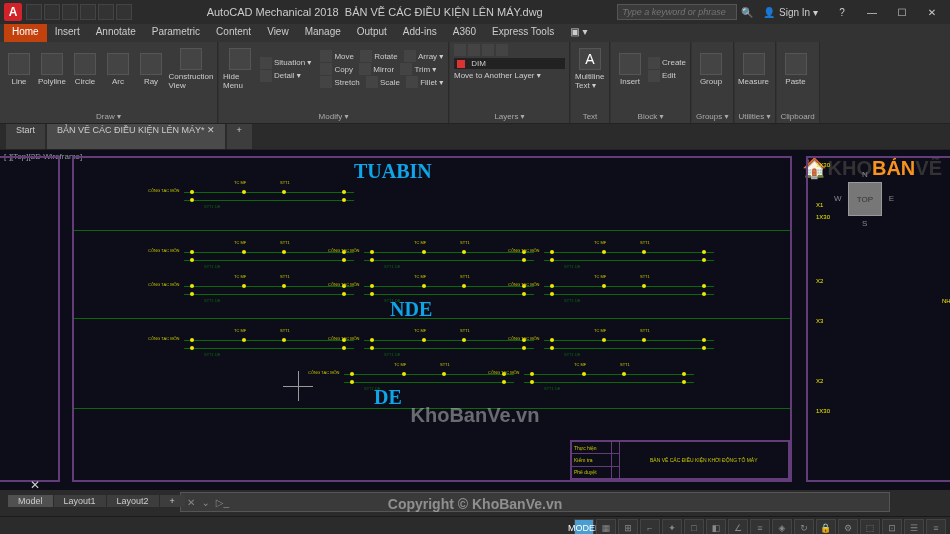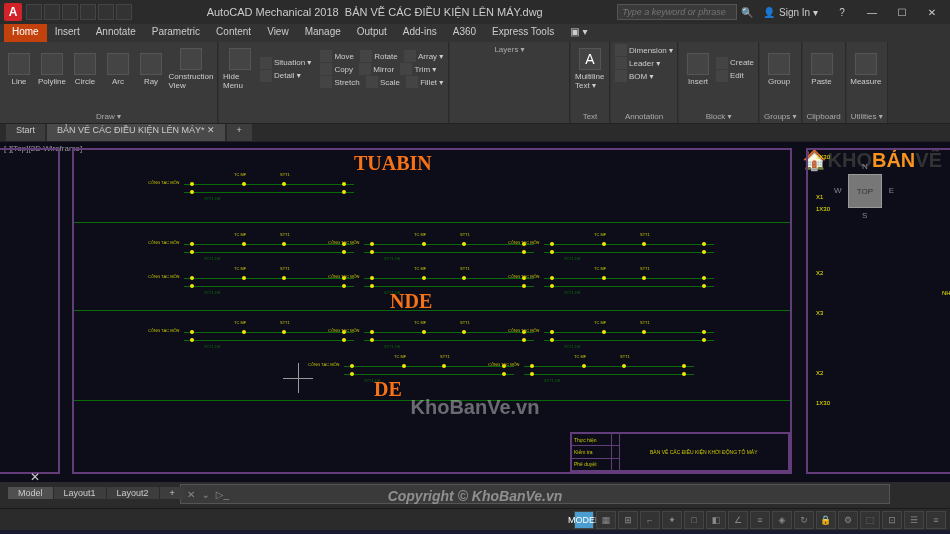--- a/index.html
+++ b/index.html
@@ -23,46 +23,46 @@
 .ribbon { height:82px; background:#333; border-bottom:1px solid #222; display:flex; gap:1px; overflow:hidden; }
 .panel { background:#3a3a3a; padding:2px 4px; display:flex; flex-direction:column; justify-content:space-between; border-right:1px solid #2a2a2a; }
 .panel-row { display:flex; gap:3px; align-items:center; }
 .big-btn { width:30px; height:50px; display:flex; flex-direction:column; align-items:center; justify-content:center; font-size:8px; color:#ccc; gap:2px;}
 .big-btn .ico { width:22px; height:22px; background:#444; border:1px solid #555; }
 .small-row { font-size:8px; color:#ccc; white-space:nowrap; display:flex; align-items:center; gap:2px; }
 .small-row .ico { width:12px; height:12px; background:#444; }
 .panel-title { font-size:8px; text-align:center; color:#aaa; padding-top:1px; }
 
 
-.doc-tabs { height:18px; background:#2b2b2b; display:flex; gap:2px; padding:0 6px; border-bottom:1px solid #222;}
+.doc-tabs { height:26px; background:#2b2b2b; display:flex; gap:2px; padding:0 6px; border-bottom:1px solid #222;}
 .doc-tabs .dtab { background:#3d3d3d; padding:1px 10px; font-size:9px; color:#ccc; }
 .doc-tabs .dtab.active { background:#4a4a4a; }
 
 
 .draw-wrap { position:relative; height:340px; background:#0d0d1a; overflow:hidden; }
 .viewport-label { position:absolute; top:2px; left:4px; font-size:8px; color:#999; }
 .canvas { position:absolute; inset:0; }
 .frame { position:absolute; border:2px solid #623d7a; }
 .frame.main { left:72px; top:6px; width:720px; height:326px; }
 .frame.left { left:-50px; top:6px; width:110px; height:326px; }
 .frame.right { left:806px; top:6px; width:160px; height:326px; }
-.section-label { position:absolute; color:#f97316; font-family:serif; font-weight:bold; }
+.section-label { position:absolute; color:#0ea5e9; font-family:serif; font-weight:bold; }
 .hline { position:absolute; height:1px; background:#0a6a0a; }
 .circuit { position:absolute; }
 .circuit .wire { position:absolute; height:1px; background:#0a6a0a; }
 .circuit .node { position:absolute; width:4px; height:4px; background:#ede900; border-radius:50%; transform:translate(-50%,-50%); }
 .circuit .txt { position:absolute; font-size:4px; color:#0a6a0a; white-space:nowrap; }
 .circuit .ytxt { position:absolute; font-size:4px; color:#c8c800; white-space:nowrap; }
 .viewcube { position:absolute; right:60px; top:24px; width:50px; height:50px; }
 .viewcube .cube { width:34px; height:34px; background:#777; border:1px solid #999; color:#333; font-size:8px; display:flex; align-items:center; justify-content:center; margin:8px auto; }
 .viewcube .compass { position:absolute; inset:0; color:#888; font-size:8px; }
 .title-block { position:absolute; right:0; bottom:0; border:1px solid #623d7a; width:220px; height:40px; }
 .title-block td { border:1px solid #623d7a; font-size:5px; color:#c8c800; padding:0 2px; }
 .watermark { position:absolute; left:50%; top:78%; transform:translate(-50%,-50%); font-size:20px; color:rgba(200,200,200,.5); font-weight:bold; }
-.copyright { position:absolute; left:50%; bottom:4px; transform:translateX(-50%); font-size:14px; color:rgba(200,200,200,.6); font-weight:bold;font-style:italic;}
+.copyright { position:absolute; left:50%; bottom:4px; transform:translateX(-50%); font-size:14px; color:rgba(200,200,200,.6); font-weight:bold;}
 .logo-wm { position:absolute; right:8px; top:6px; font-size:20px; font-weight:bold; color:#333; }
 .logo-wm .o { color:#f7931e; }
 .cross { position:absolute; left:298px; top:236px; }
 .cross:before,.cross:after { content:""; position:absolute; background:#999; }
 .cross:before { width:30px; height:1px; left:-15px; top:0; }
 .cross:after { width:1px; height:30px; left:0; top:-15px; }
 .x-close { position:absolute; left:30px; bottom:-2px; color:#ccc; font-size:12px;}
 .right-el { position:absolute; color:#ede900; font-size:6px; }
 .layout-tabs { display:flex; gap:1px; padding-left:4px; }
 .layout-tabs .lt { background:#3d3d3d; padding:1px 10px; font-size:9px; color:#ccc; }
@@ -169,53 +169,49 @@
             <span class="ico"></span>
             <span>Detail ▾</span>
           </div>
       </div>
       <div style="display:flex;flex-direction:column;gap:1px;margin-left:6px">
         <div class="small-row"><span class="ico"></span><span>Move</span>&nbsp;<span class="ico"></span><span>Rotate</span>&nbsp;<span class="ico"></span><span>Array ▾</span></div>
         <div class="small-row"><span class="ico"></span><span>Copy</span>&nbsp;<span class="ico"></span><span>Mirror</span>&nbsp;<span class="ico"></span><span>Trim ▾</span></div>
         <div class="small-row"><span class="ico"></span><span>Stretch</span>&nbsp;<span class="ico"></span><span>Scale</span>&nbsp;<span class="ico"></span><span>Fillet ▾</span></div>
       </div>
     </div>
+    <div class="panel-title">Modify ▾</div>
   </div>
 
   <div class="panel" style="min-width:120px">
+    <div style="display:flex;flex-direction:column;gap:2px">
+      <div class="small-row">
+          <span class="ico"></span>
+          <span class="ico"></span>
+          <span class="ico"></span>
+          <span class="ico"></span>
+        </div>
+      <div class="small-row" style="background:#222;padding:1px 3px"><span style="width:8px;height:8px;background:#d33"></span>&nbsp;<span>DIM</span></div>
+      <div class="small-row">
+          <span>Move to Another Layer ▾</span>
+        </div>
+    </div>
     <div class="panel-title">Layers ▾</div>
   </div>
 
   <div class="panel">
     <div class="panel-row">
       <div class="big-btn">
           <div class="ico" style="background:#444;font-size:14px;color:#fff;display:flex;align-items:center;justify-content:center">A</div>
           <span>Multiline Text ▾</span>
         </div>
     </div>
     <div class="panel-title">Text</div>
   </div>
 
-  <div class="panel">
-    <div style="display:flex;flex-direction:column;gap:1px">
-      <div class="small-row">
-          <span class="ico"></span>
-          <span>Dimension ▾</span>
-        </div>
-      <div class="small-row">
-          <span class="ico"></span>
-          <span>Leader ▾</span>
-        </div>
-      <div class="small-row">
-          <span class="ico"></span>
-          <span>BOM ▾</span>
-        </div>
-    </div>
-    <div class="panel-title">Annotation</div>
-  </div>
 
   <div class="panel">
     <div class="panel-row">
       <div class="big-btn">
           <div class="ico"></div>
           <span>Insert</span>
         </div>
       <div style="display:flex;flex-direction:column;gap:1px">
         <div class="small-row">
             <span class="ico"></span>
@@ -234,31 +230,31 @@
     <div class="big-btn">
         <div class="ico"></div>
         <span>Group</span>
       </div>
     <div class="panel-title">Groups ▾</div>
   </div>
 
   <div class="panel">
     <div class="big-btn">
         <div class="ico"></div>
-        <span>Paste</span>
-      </div>
-    <div class="panel-title">Clipboard</div>
+        <span>Measure</span>
+      </div>
+    <div class="panel-title">Utilities ▾</div>
   </div>
 
   <div class="panel">
     <div class="big-btn">
         <div class="ico"></div>
-        <span>Measure</span>
-      </div>
-    <div class="panel-title">Utilities ▾</div>
+        <span>Paste</span>
+      </div>
+    <div class="panel-title">Clipboard</div>
   </div>
 
 </div>
 
 <div class="doc-tabs">
   <div class="dtab">Start</div>
   <div class="dtab active"><span>BẢN VẼ CÁC ĐIỀU KIỆN LÊN MÁY*</span> ✕</div>
   <div class="dtab">+</div>
 </div>
 

